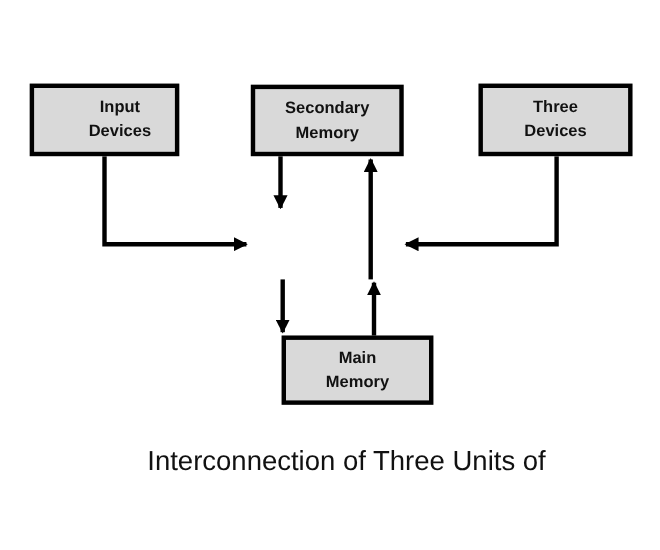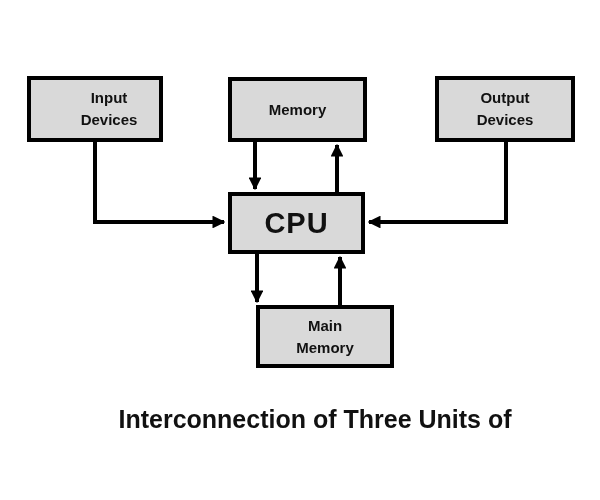--- a/index.html
+++ b/index.html
@@ -54,21 +54,21 @@
   .diagram-title {
     position: absolute;
     left: 0;
     right: 0;
     top: 401px;
     text-align: center;
     color: #111111;
   }
   .diagram-title .title-line {
     font-size: 25px;
-    font-weight: bold;
+    font-weight: normal;
     line-height: 36px;
     padding-left: 30px;
   }
 </style>
 </head>
 <body>
 
 <div class="canvas">
 
   <svg class="edges-layer" width="600" height="500" viewBox="0 0 600 500" xmlns="http://www.w3.org/2000/svg">
@@ -84,31 +84,29 @@
     <path d="M 257 254 L 257 302" fill="none" stroke="#000000" stroke-width="4" marker-end="url(#arrowhead)"></path>
     <path d="M 340 367 L 340 257" fill="none" stroke="#000000" stroke-width="4" marker-end="url(#arrowhead)"></path>
   </svg>
 
   <div class="node node-input">
     <span class="label-line">Input</span>
     <span class="label-line">Devices</span>
   </div>
 
   <div class="node node-secondary">
+    <span class="label-line">Secondary</span>
     <span class="label-line">Memory</span>
   </div>
 
   <div class="node node-output">
-    <span class="label-line">Output</span>
+    <span class="label-line">Three</span>
     <span class="label-line">Devices</span>
   </div>
 
-  <div class="node node-cpu">
-    <span class="cpu-label">CPU</span>
-  </div>
 
   <div class="node node-main">
     <span class="label-line">Main</span>
     <span class="label-line">Memory</span>
   </div>
 
   <div class="diagram-title">
     <div class="title-line">Interconnection of Three Units of</div>
   </div>
 

